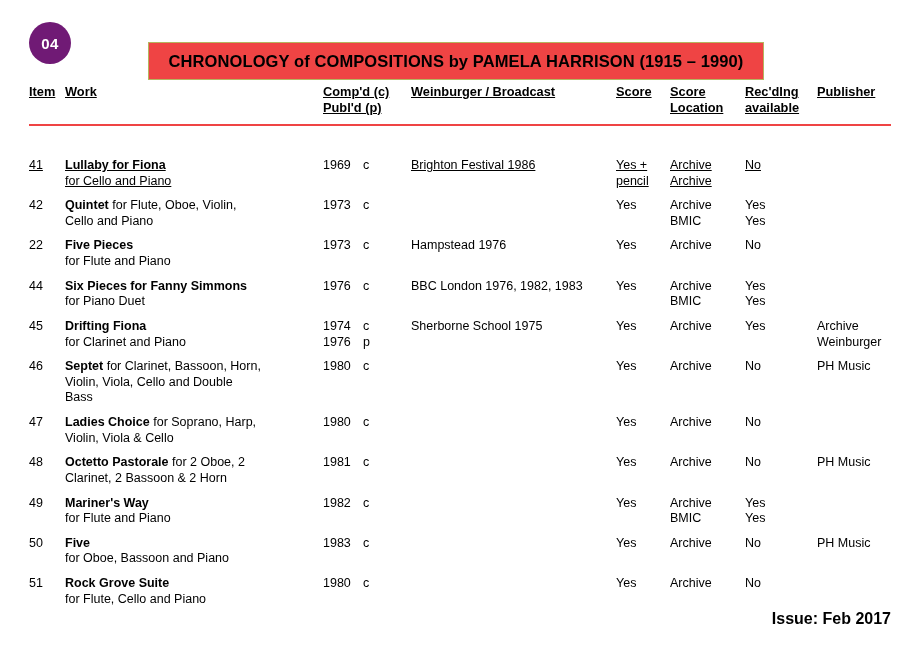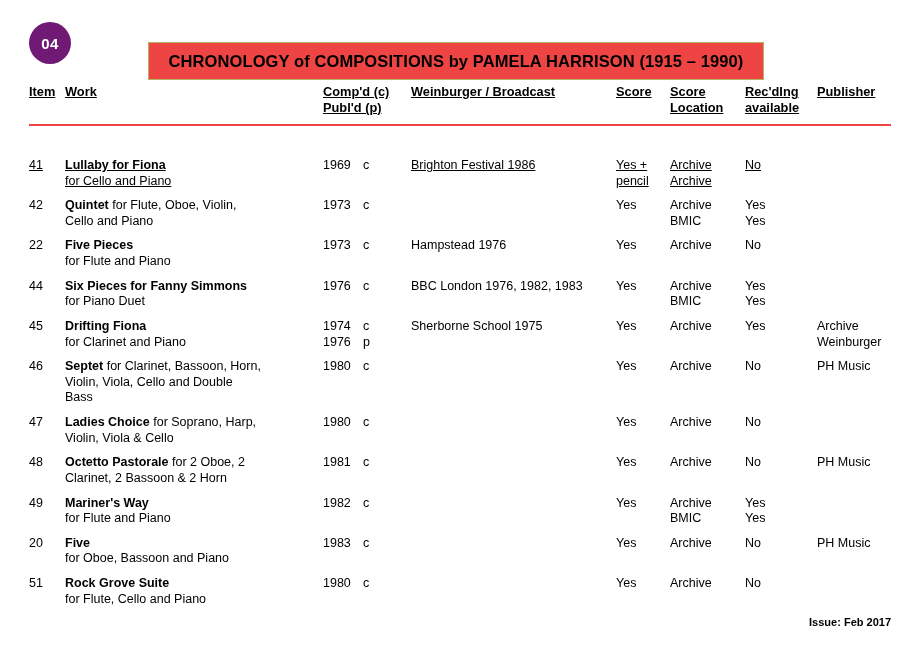--- a/index.html
+++ b/index.html
@@ -130,21 +130,21 @@
     margin-left: 6px;
   }
   .stack-line {
     display: block;
   }
 
   .issue {
     position: absolute;
     right: 29px;
     bottom: 34px;
-    font-size: 11px;
+    font-size: 16px;
     font-weight: bold;
     text-align: center;
   }
 </style>
 </head>
 <body>
 
 <div class="page">
 
   <div class="page-badge">04</div>
@@ -387,21 +387,21 @@
               <span class="stack-line">Archive</span>
               <span class="stack-line">BMIC</span>
             </td>
             <td>
               <span class="stack-line">Yes</span>
               <span class="stack-line">Yes</span>
             </td>
             <td></td>
           </tr>
           <tr class="entry">
-            <td>20</td>
+            <td>50</td>
             <td>
               <span class="stack-line"><span class="work-title">Five</span></span>
               <span class="stack-line work-sub">for Oboe, Bassoon and Piano</span>
             </td>
             <td>
               <span class="stack-line comp-line"><span class="comp-year">1983</span><span class="comp-flag">c</span></span>
             </td>
             <td></td>
             <td>
               <span class="stack-line">Yes</span>

